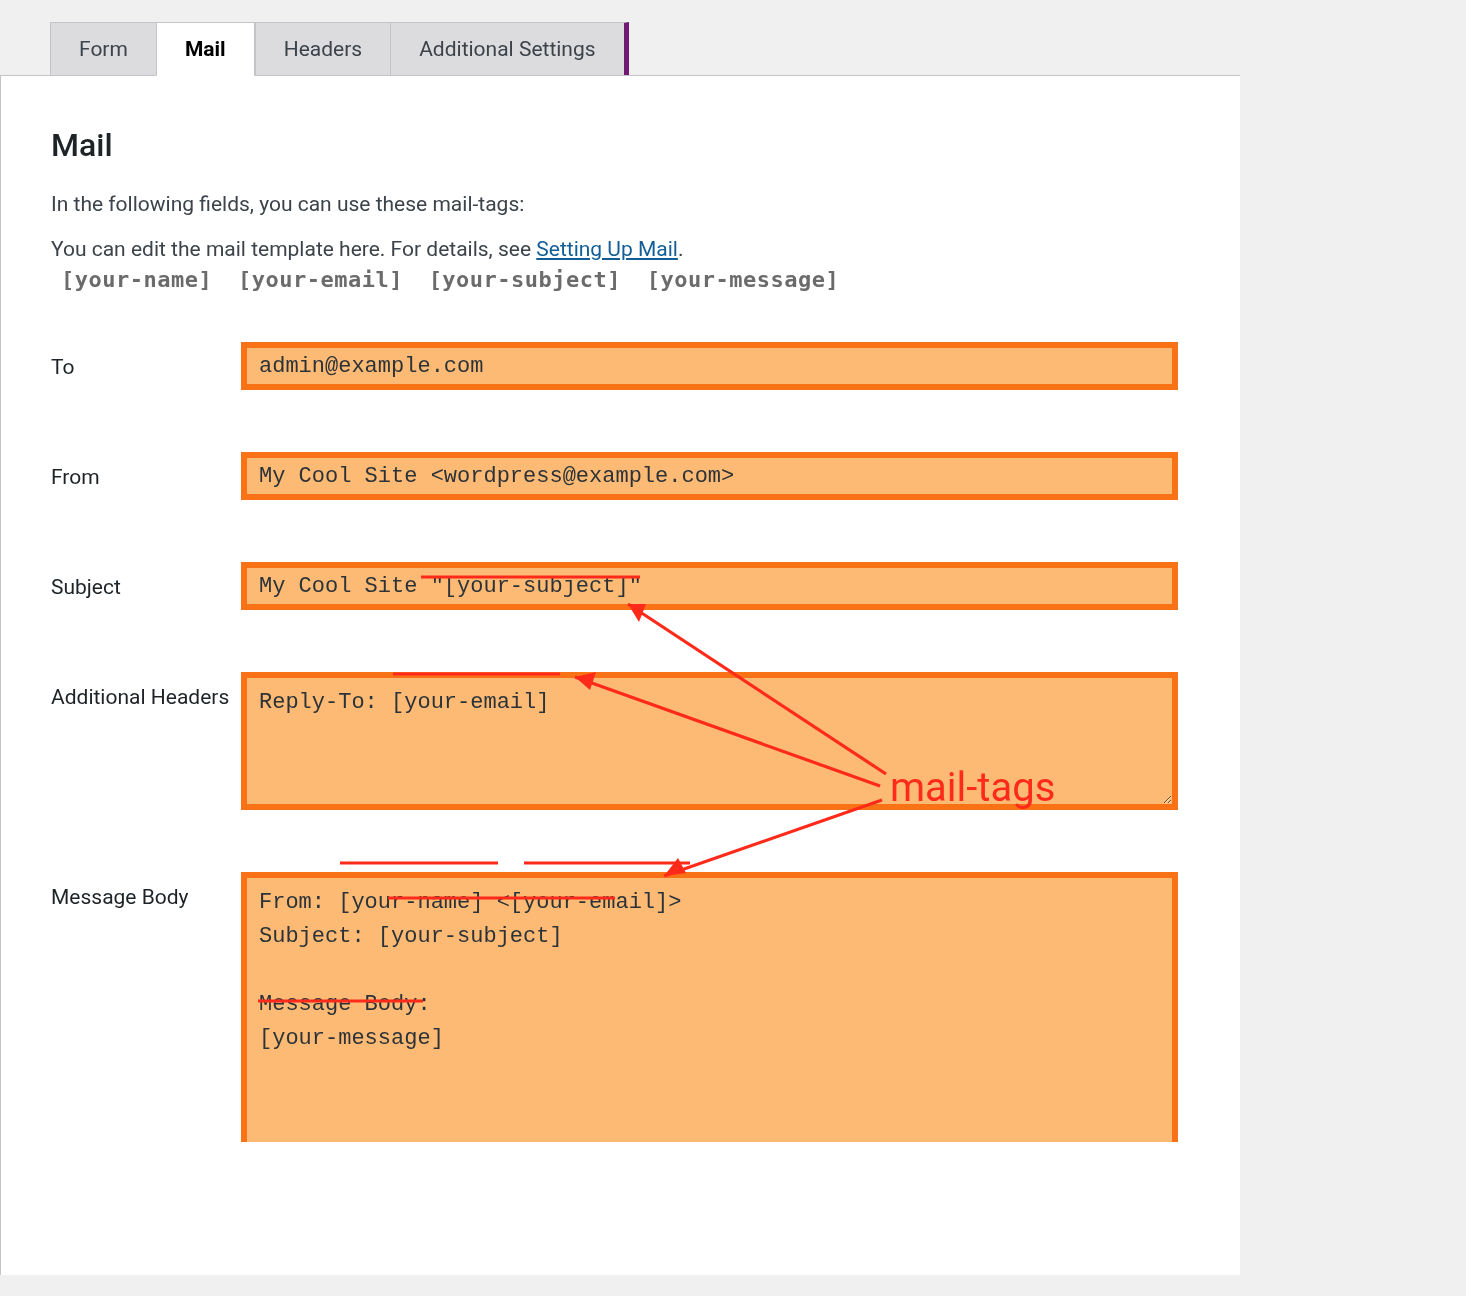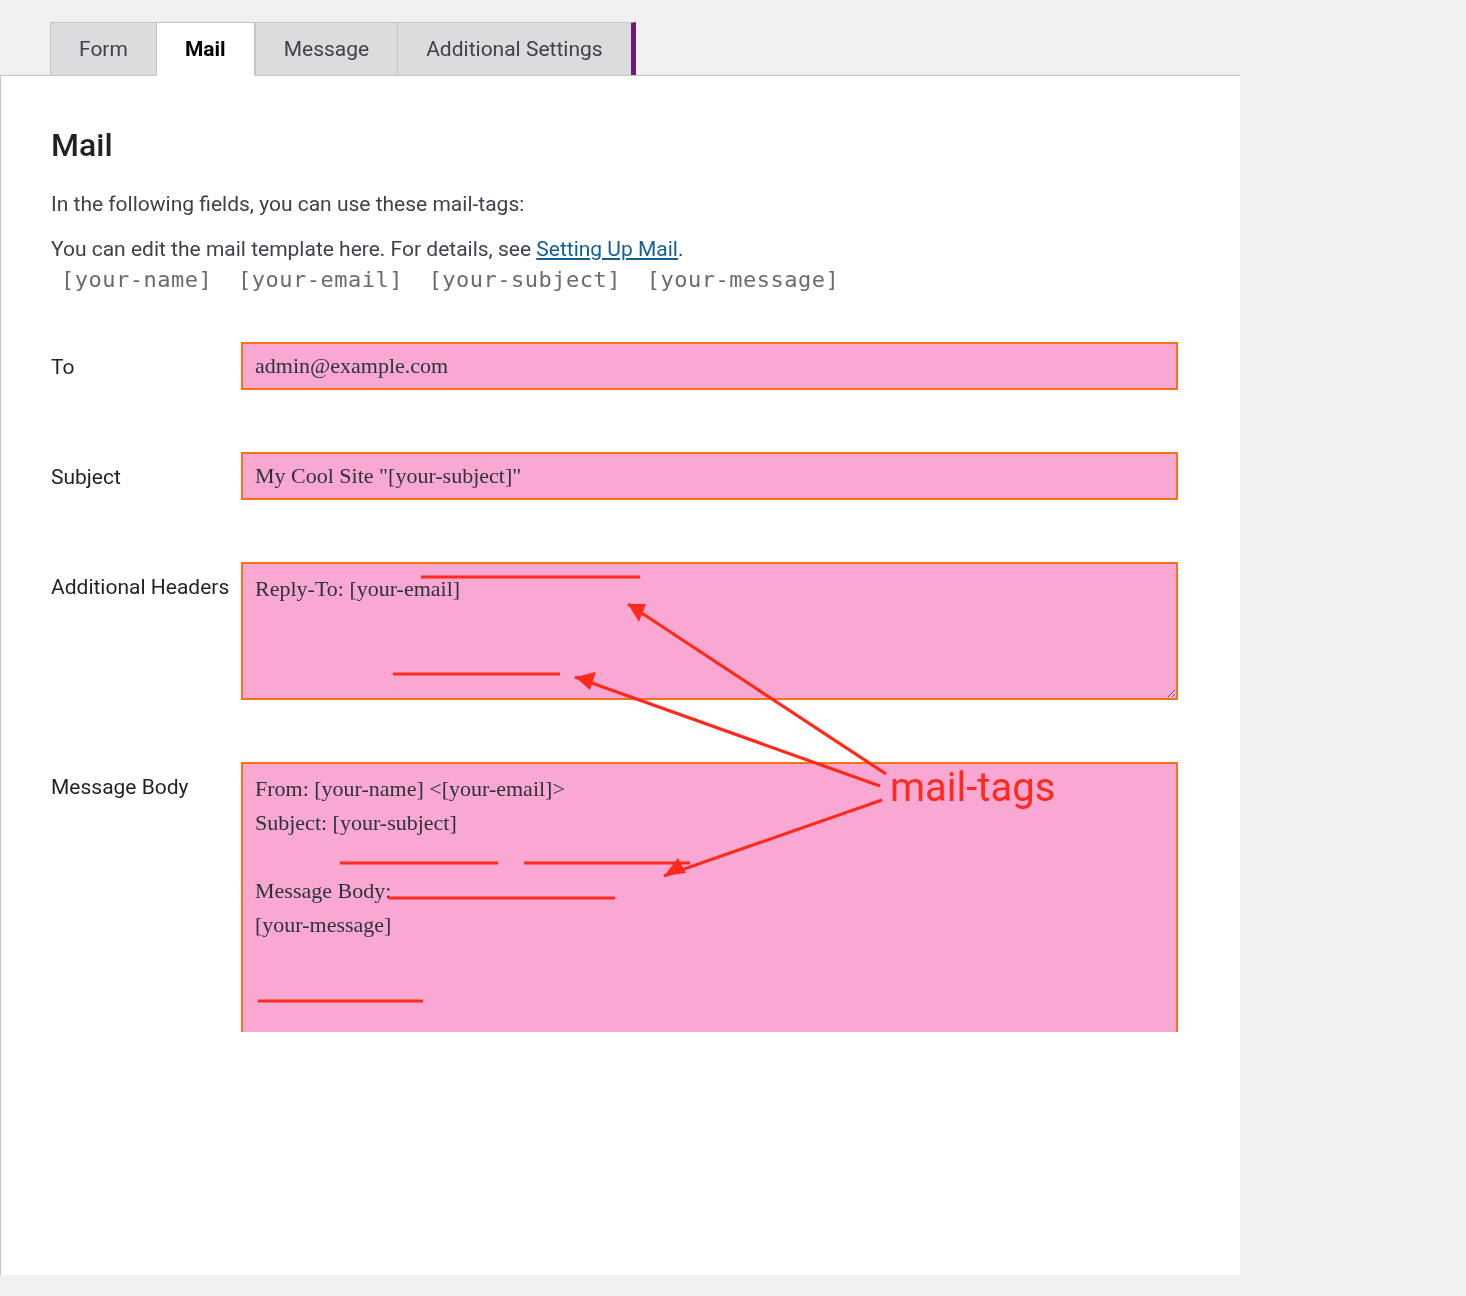--- a/index.html
+++ b/index.html
@@ -68,41 +68,42 @@
   }
   .mailtags-line {
     font-family: ui-monospace, SFMono-Regular, Menlo, monospace;
     font-size: 22px;
     color: #6b6b6b;
     margin-top: 6px;
     margin-bottom: 50px;
     margin-left: 10px;
     letter-spacing: 0.5px;
     word-spacing: 12px;
+    font-weight: bold;
   }
   .form-row {
     display: flex;
     align-items: flex-start;
     margin-bottom: 62px;
   }
   label.field-label {
     width: 190px;
     flex-shrink: 0;
     font-size: 21px;
     font-weight: 400;
     color: #1d2327;
     padding-top: 10px;
     line-height: 1.5;
   }
   input.text-input, textarea.text-input {
     flex: 1;
-    border: 2px solid #f97316;
-    background: #f9a8d4;
+    border: 6px solid #f97316;
+    background: #fdba74;
     color: #2c3338;
-    font-family: Liberation Serif, serif;
+    font-family: Liberation Mono, monospace;
     font-size: 22px;
     padding: 8px 12px;
     line-height: 1.55;
     resize: both;
     margin-right: 12px;
   }
   input.text-input { height: 48px; }
   textarea.text-input { min-height: 138px; }
   textarea.body-input { min-height: 270px; resize: none; border-bottom: none;}
   .annotation-label {
@@ -124,40 +125,44 @@
   .arrow-head { fill: #ff2a1a; }
   .underline { stroke: #ff2a1a; stroke-width: 3.2; }
 </style>
 </head>
 <body>
 
 <div class="wrap">
   <div class="tabs">
     <div class="tab">Form</div>
     <div class="tab active">Mail</div>
-    <div class="tab">Message</div>
+    <div class="tab">Headers</div>
     <div class="tab">Additional Settings</div>
   </div>
 
   <div class="panel">
 
     <h2>Mail</h2>
 
     <p class="intro-line">In the following fields, you can use these mail-tags:</p>
     <p class="intro-line">
       <span>You can edit the mail template here. For details, see </span>
       <a href="#">Setting Up Mail</a><span>.</span>
     </p>
     <p class="mailtags-line">[your-name] [your-email] [your-subject] [your-message]</p>
 
     <div class="form-row">
       <label class="field-label">To</label>
       <input class="text-input" type="text" value="admin@example.com" style="">
     </div>
 
+    <div class="form-row">
+      <label class="field-label">From</label>
+      <input class="text-input" type="text" value="My Cool Site &lt;wordpress@example.com&gt;" style="">
+    </div>
 
     <div class="form-row">
       <label class="field-label">Subject</label>
       <input class="text-input" type="text" value="My Cool Site &quot;[your-subject]&quot;" style="">
     </div>
 
     <div class="form-row">
       <label class="field-label">Additional Headers</label>
       <textarea class="text-input" style="">Reply-To: [your-email]</textarea>
     </div>

